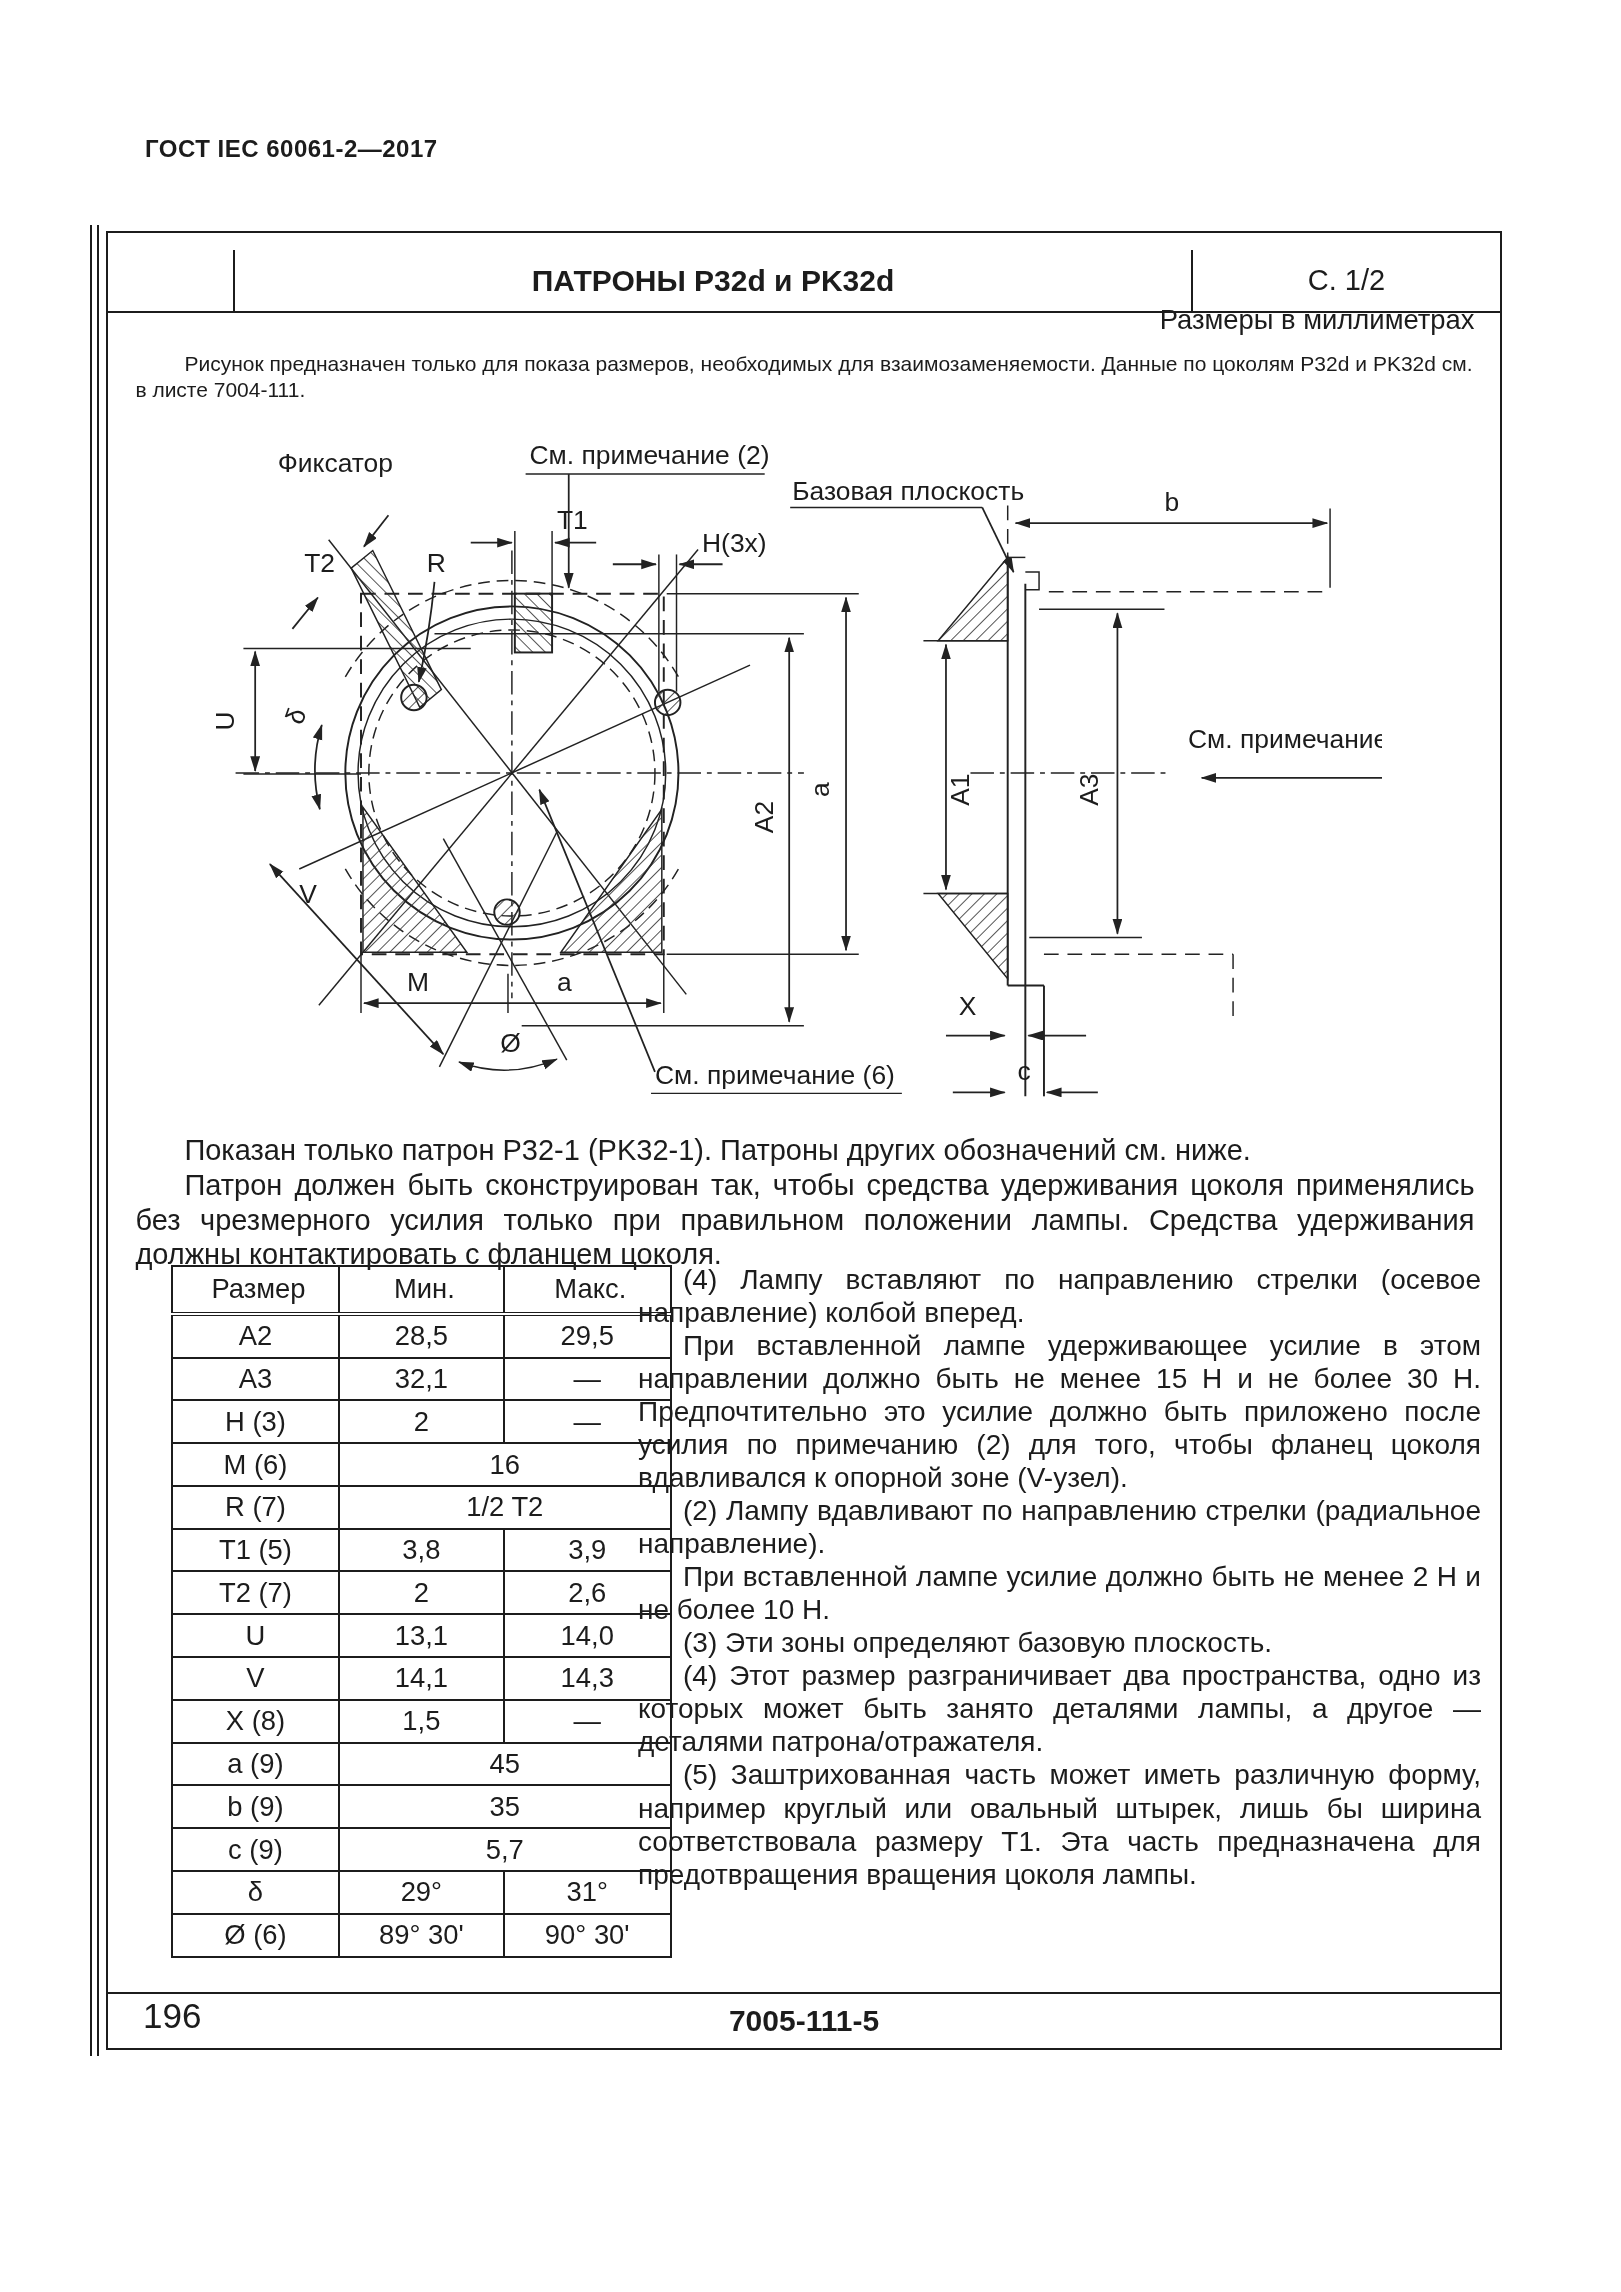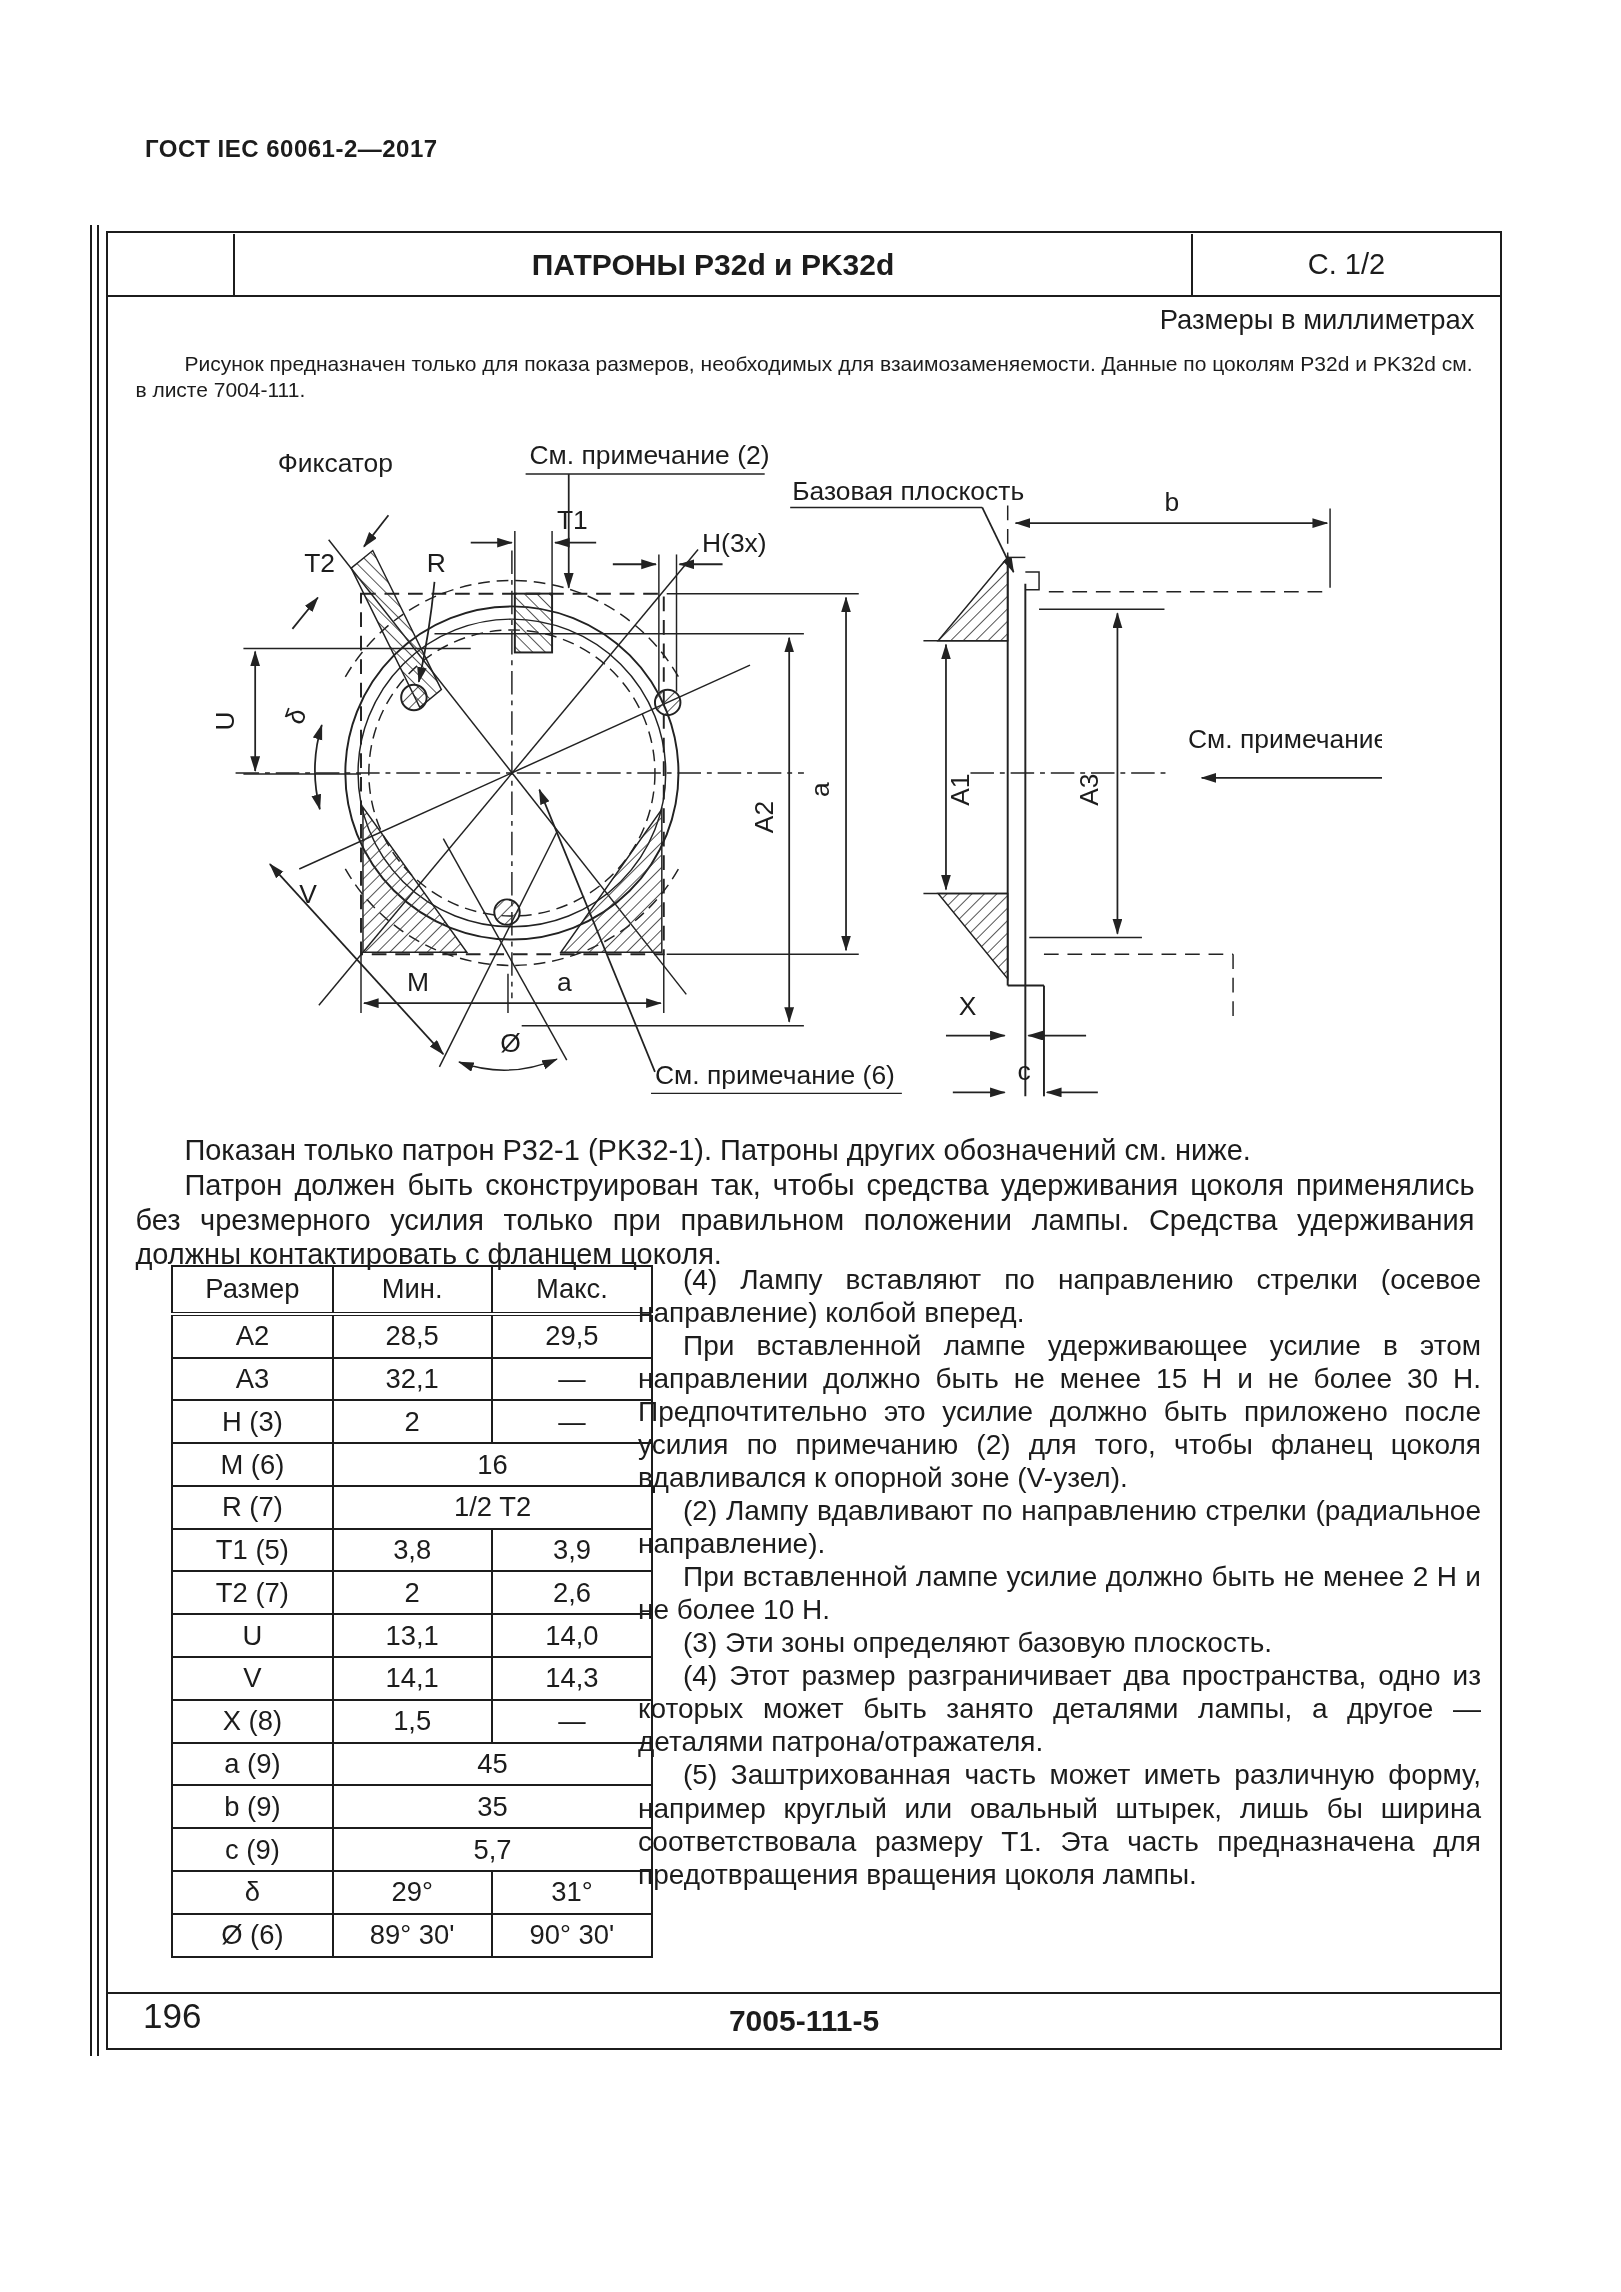--- a/index.html
+++ b/index.html
@@ -2,32 +2,32 @@
 <html><head>
 <meta charset="utf-8">
 <style>
   html,body{margin:0;padding:0;background:#fff;}
   body{position:relative;width:1621px;height:2293px;font-family:"Liberation Sans",sans-serif;color:#1c1c1c;overflow:hidden;}
   .standard-header{position:absolute;left:145px;top:135px;font-size:24px;font-weight:bold;letter-spacing:0.5px;}
   .bind-line{position:absolute;top:225px;height:1831px;width:2px;background:#1c1c1c;}
   .bind-line.l1{left:90px;}
   .bind-line.l2{left:97px;}
   .frame{position:absolute;left:106px;top:231px;width:1396px;height:1819px;border:2.9px solid #1c1c1c;box-sizing:border-box;}
-  .head-row{position:absolute;left:0;top:1px;right:0;height:61px;border-bottom:2.9px solid #1c1c1c;display:flex;}
+  .head-row{position:absolute;left:0;top:17px;right:0;height:61px;border-bottom:2.9px solid #1c1c1c;display:flex;}
   .head-cell-left{width:127px;border-right:2px solid #1c1c1c;box-sizing:border-box;}
   .head-cell-title{flex:1;display:flex;align-items:center;justify-content:center;font-size:30px;font-weight:bold;}
   .head-cell-page{width:309px;border-left:2px solid #1c1c1c;box-sizing:border-box;display:flex;align-items:center;justify-content:center;font-size:29px;}
   .units-note{position:absolute;top:71px;right:25.5px;font-size:27.4px;}
   .intro{position:absolute;top:118px;left:27.4px;right:27.4px;font-size:21px;line-height:1.22;text-align:justify;text-indent:49px;}
   .drawing{position:absolute;top:192px;left:9.8px;}
   .body-paras{position:absolute;top:900px;left:27.4px;right:25.5px;font-size:29px;line-height:1.2;text-align:justify;}
   .body-paras p{margin:0;text-indent:49px;}
   .dim-table{position:absolute;top:1032px;left:63px;border-collapse:collapse;font-size:27.4px;}
   .dim-table th,.dim-table td{border:2px solid #1c1c1c;text-align:center;padding:2.9px 5.9px;height:35px;box-sizing:content-box;}
-  .dim-table th{font-weight:normal;height:39px;border-bottom:4.9px double #1c1c1c;}
+  .dim-table th{font-weight:normal;height:39px;border-bottom:4.9px double #1c1c1c;padding-left:12px;}
   .dim-table{border:2.9px solid #1c1c1c;}
   .col-size{width:147px;}
   .col-min{width:145px;}
   .col-max{width:147px;}
   .notes{position:absolute;top:1030px;left:530px;width:843px;font-size:28px;line-height:1.18;text-align:justify;}
   .notes p{margin:0;text-indent:45px;}
   .footer-band{position:absolute;left:0;right:0;top:1759px;bottom:0;border-top:2.9px solid #1c1c1c;display:flex;align-items:center;justify-content:center;font-size:30px;font-weight:bold;}
   .page-number{position:absolute;left:143px;top:1996px;font-size:35px;}
   
   .ln{stroke:#222;stroke-width:2;fill:none;}

